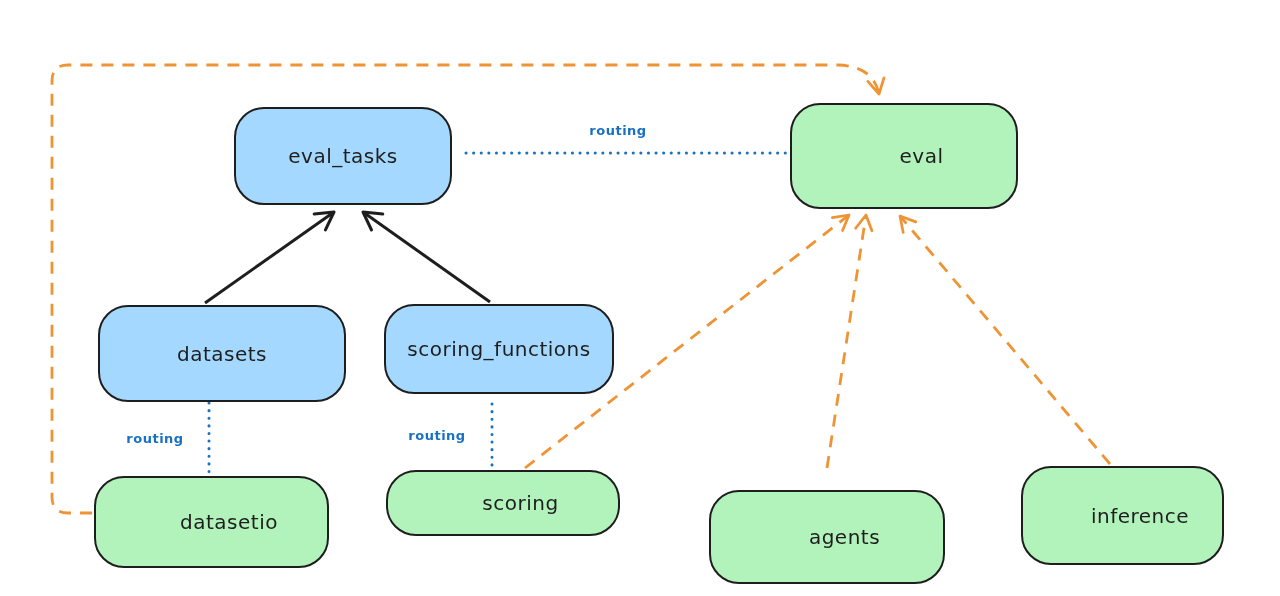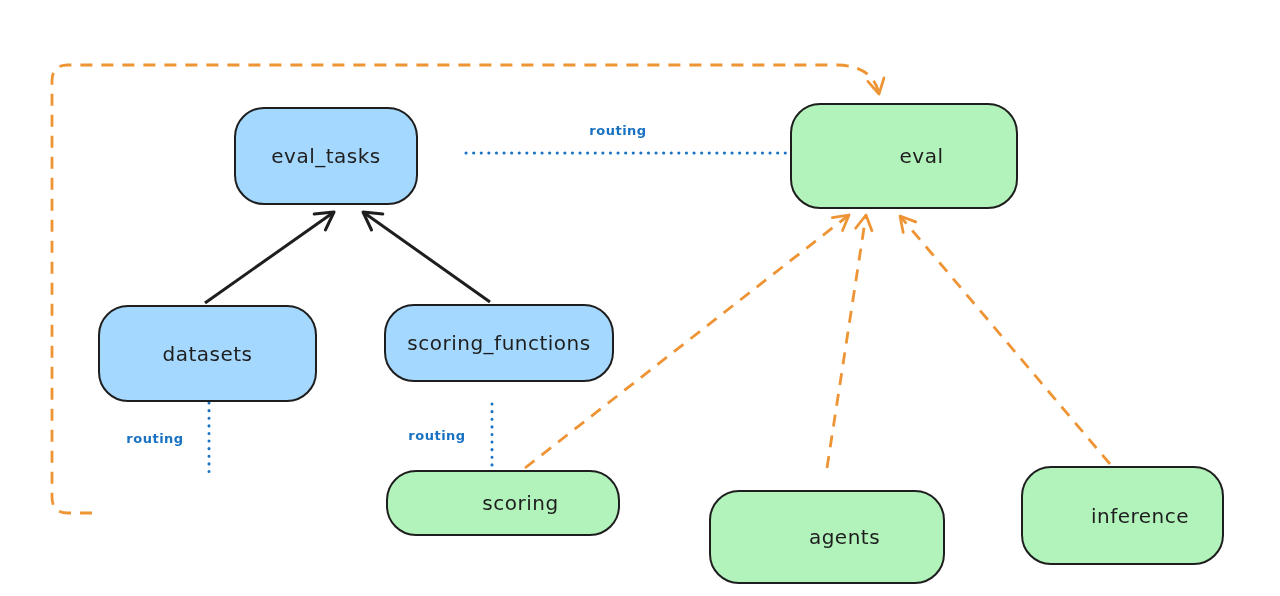--- a/index.html
+++ b/index.html
@@ -38,24 +38,24 @@
   .node.blue{background:var(--blue-fill);}
   .node.green{background:var(--green-fill);padding-left:35px;}
   .edge-label{
     position:absolute;
     transform:translate(-50%,-50%);
     color:var(--routing-blue);
     font-size:13px;font-weight:600;letter-spacing:0.5px;
     white-space:nowrap;
   }
   
-  #n-eval_tasks{left:234px;top:107px;width:184px;height:98px;}
+  #n-eval_tasks{left:234px;top:107px;width:218px;height:98px;}
   #n-eval{left:790px;top:103px;width:228px;height:106px;}
-  #n-datasets{left:98px;top:305px;width:219px;height:97px;}
-  #n-scoring_functions{left:384px;top:304px;width:230px;height:78px;}
+  #n-datasets{left:98px;top:305px;width:248px;height:97px;}
+  #n-scoring_functions{left:384px;top:304px;width:230px;height:90px;}
   #n-datasetio{left:94px;top:476px;width:235px;height:92px;}
   #n-scoring{left:386px;top:470px;width:234px;height:66px;}
   #n-agents{left:709px;top:470px;width:236px;height:94px;margin-top:20px;}
   #n-inference{left:1021px;top:466px;width:203px;height:99px;}
   
   #l-routing-top{left:618px;top:130px;}
   #l-routing-left{left:155px;top:438px;}
   #l-routing-mid{left:437px;top:435px;}
 </style>
 </head>
@@ -91,20 +91,23 @@
   </div>
   <div class="node green" id="n-eval">
     <span>eval</span>
   </div>
   <div class="node blue" id="n-datasets">
     <span>datasets</span>
   </div>
   <div class="node blue" id="n-scoring_functions">
     <span>scoring_functions</span>
   </div>
+  <div class="node green" id="n-datasetio">
+    <span>datasetio</span>
+  </div>
   <div class="node green" id="n-scoring">
     <span>scoring</span>
   </div>
   <div class="node green" id="n-agents">
     <span>agents</span>
   </div>
   <div class="node green" id="n-inference">
     <span>inference</span>
   </div>
 

